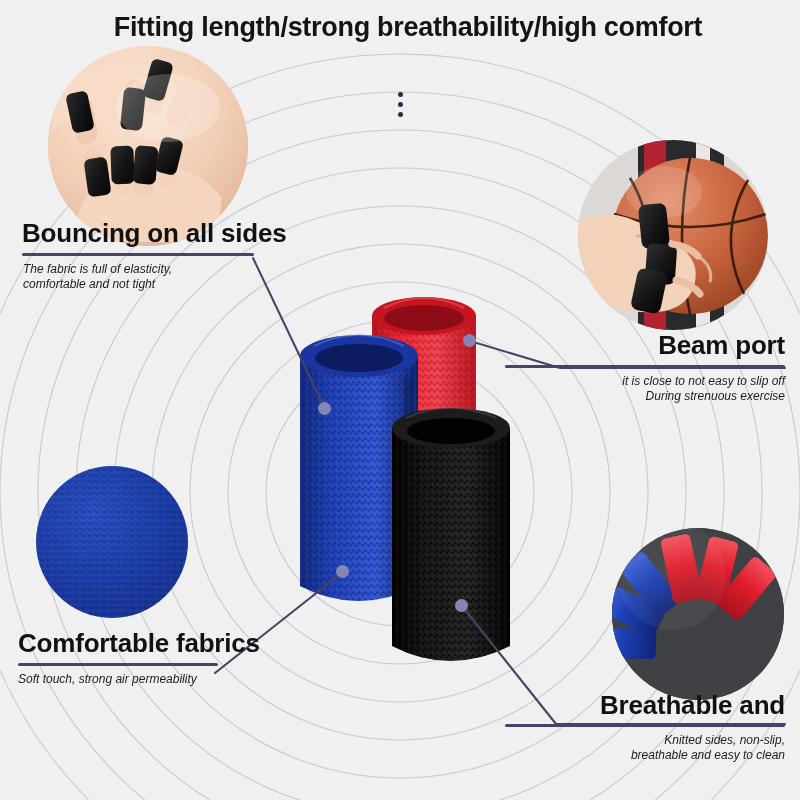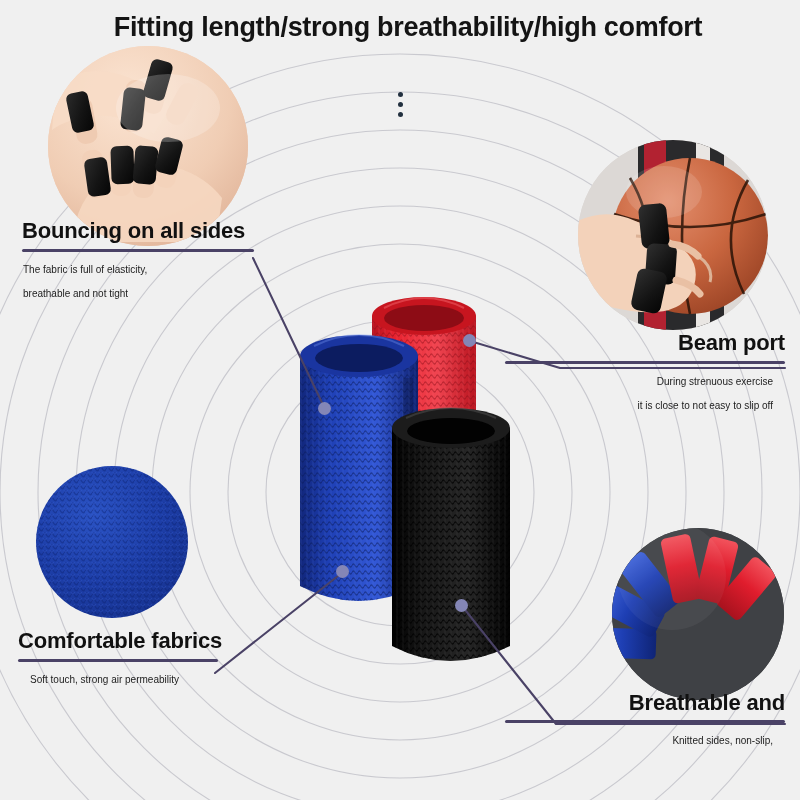--- a/index.html
+++ b/index.html
@@ -54,23 +54,23 @@
   .grain{position:absolute;inset:0;opacity:.45;mix-blend-mode:multiply;}
 
   
   .cluster{position:absolute;left:280px;top:268px;width:270px;height:430px;}
 
   
   .lines{position:absolute;left:0;top:0;width:800px;height:800px;pointer-events:none;}
   .dot{position:absolute;width:13px;height:13px;border-radius:50%;background:#8486b6;}
 
   .lbl{position:absolute;}
-  .lbl h3{margin:0;font-size:22px;font-weight:bold;color:#111;line-height:1.16;letter-spacing:-0.2px;white-space:nowrap;}
+  .lbl h3{margin:0;font-size:26px;font-weight:bold;color:#111;line-height:1.16;letter-spacing:-0.2px;white-space:nowrap;}
   .lbl .rule{height:3px;background:#4a4266;margin:5px 0 6px 0;border-radius:2px;}
-  .lbl p{margin:12px;font-size:10px;color:#1c1c1c;line-height:1.27;white-space:nowrap;}
+  .lbl p{margin:0;font-size:12px;color:#1c1c1c;line-height:1.27;white-space:nowrap;font-style:italic;}
 
   .lbl-bounce{left:22px;top:218px;}
   .lbl-bounce .rule{width:232px;}
   .lbl-bounce p{margin-left:1px;}
 
   .lbl-beam{left:505px;top:330px;width:280px;text-align:right;}
   .lbl-beam .rule{width:280px;}
 
   .lbl-comfort{left:18px;top:628px;}
   .lbl-comfort .rule{width:200px;}
@@ -322,35 +322,36 @@
 
   <div class="dot" style="left:318px;top:402px;"></div>
   <div class="dot" style="left:463px;top:334px;"></div>
   <div class="dot" style="left:336px;top:565px;"></div>
   <div class="dot" style="left:455px;top:599px;"></div>
 
   <div class="lbl lbl-bounce">
     <h3>Bouncing on all sides</h3>
     <div class="rule"></div>
     <p>The fabric is full of elasticity,</p>
-    <p>breathable and not tight</p>
+    <p>comfortable and not tight</p>
   </div>
 
   <div class="lbl lbl-beam">
     <h3>Beam port</h3>
     <div class="rule"></div>
+    <p>it is close to not easy to slip off</p>
     <p>During strenuous exercise</p>
-    <p>it is close to not easy to slip off</p>
   </div>
 
   <div class="lbl lbl-comfort">
     <h3>Comfortable fabrics</h3>
     <div class="rule"></div>
     <p>Soft touch, strong air permeability</p>
   </div>
 
   <div class="lbl lbl-breath">
     <h3>Breathable and</h3>
     <div class="rule"></div>
     <p>Knitted sides, non-slip,</p>
+    <p>breathable and easy to clean</p>
   </div>
 
 </div>
 
 </body></html>

